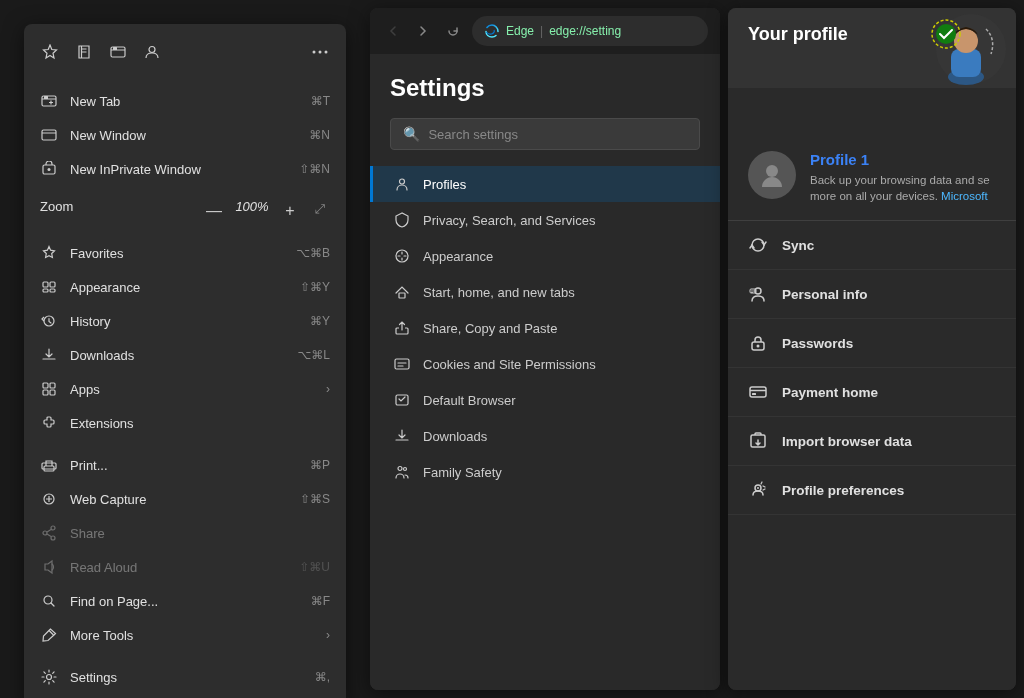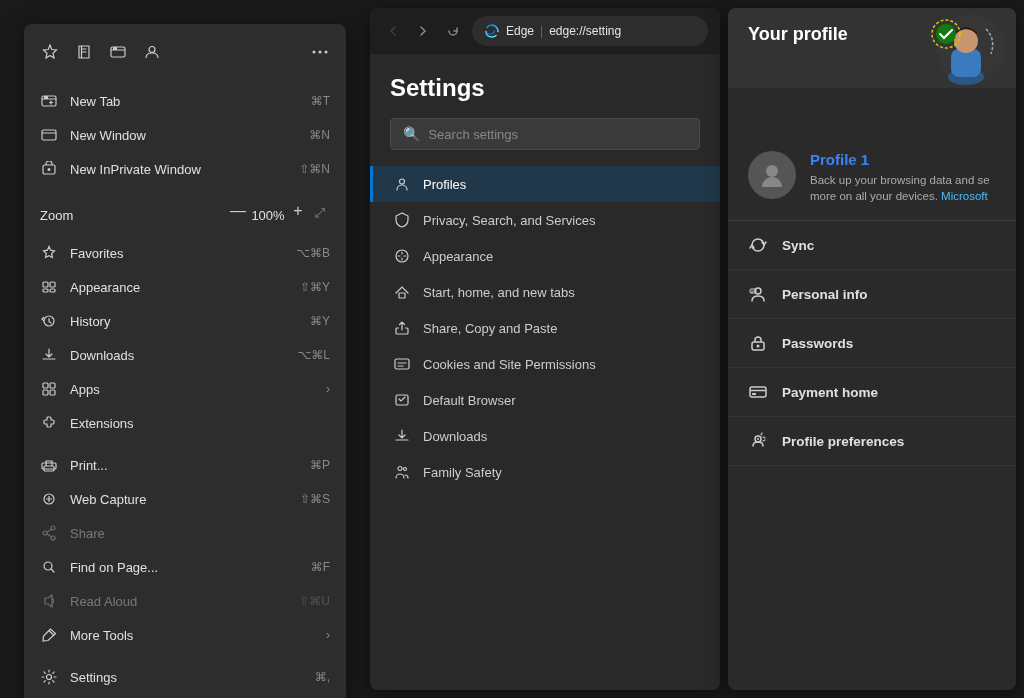--- a/index.html
+++ b/index.html
@@ -105,39 +105,40 @@
     }
 
     .menu-item-arrow {
       color: #888;
       font-size: 12px;
       margin-left: auto;
     }
 
     .zoom-row {
       display: flex;
-      align-items: flex-end;
+      align-items: flex-start;
       padding: 5px 16px;
       color: #e0e0e0;
       font-size: 13px;
+      gap: 8px;
     }
 
     .zoom-label { flex: 1; }
     .zoom-minus, .zoom-plus {
       width: 24px;
       height: 24px;
       border-radius: 4px;
       display: flex;
       align-items: center;
       justify-content: center;
       cursor: pointer;
       color: #ccc;
       font-size: 16px;
     }
-    .zoom-value { min-width: 36px; text-align: center; color: #e0e0e0; }
+    .zoom-value { min-width: 36px; text-align: center; color: #e0e0e0; font-style: italic; }
     .zoom-expand {
       width: 20px;
       height: 20px;
       display: flex;
       align-items: center;
       justify-content: center;
       color: #888;
       cursor: pointer;
     }
 
@@ -188,21 +189,21 @@
       height: 30px;
     }
 
     .edge-logo {
       width: 16px;
       height: 16px;
       flex-shrink: 0;
     }
 
     .address-text {
-      color: #e5e5e5;
+      color: #86efac;
       font-size: 12px;
     }
 
     .address-separator {
       color: #666;
       font-size: 12px;
     }
 
     .settings-content {
       flex: 1;
@@ -580,40 +581,40 @@
       <svg width="16" height="16" viewBox="0 0 16 16" fill="none">
         <circle cx="12" cy="3" r="2" stroke="#ccc" stroke-width="1.2" fill="none"></circle>
         <circle cx="4" cy="8" r="2" stroke="#ccc" stroke-width="1.2" fill="none"></circle>
         <circle cx="12" cy="13" r="2" stroke="#ccc" stroke-width="1.2" fill="none"></circle>
         <path d="M6 7l4-2.5M6 9l4 2.5" stroke="#ccc" stroke-width="1.2"></path>
       </svg>
     </div>
     <span class="menu-item-label">Share</span>
   </div>
 
+  <div class="menu-item disabled">
+    <div class="menu-item-icon">
+      <svg width="16" height="16" viewBox="0 0 16 16" fill="none">
+        <path d="M4 5h3l4-3v12l-4-3H4z" stroke="#ccc" stroke-width="1.2" fill="none"></path>
+        <path d="M11 5c1 .8 1.5 1.8 1.5 3s-.5 2.2-1.5 3" stroke="#ccc" stroke-width="1.2" stroke-linecap="round" fill="none"></path>
+      </svg>
+    </div>
+    <span class="menu-item-label">Read Aloud</span>
+    <span class="menu-item-shortcut">⇧⌘U</span>
+  </div>
+
   <div class="menu-item">
     <div class="menu-item-icon">
       <svg width="16" height="16" viewBox="0 0 16 16" fill="none">
         <circle cx="7" cy="7" r="4" stroke="#ccc" stroke-width="1.2" fill="none"></circle>
         <path d="M10 10l3 3" stroke="#ccc" stroke-width="1.2" stroke-linecap="round"></path>
       </svg>
     </div>
     <span class="menu-item-label">Find on Page...</span>
     <span class="menu-item-shortcut">⌘F</span>
-  </div>
-
-  <div class="menu-item disabled">
-    <div class="menu-item-icon">
-      <svg width="16" height="16" viewBox="0 0 16 16" fill="none">
-        <path d="M4 5h3l4-3v12l-4-3H4z" stroke="#ccc" stroke-width="1.2" fill="none"></path>
-        <path d="M11 5c1 .8 1.5 1.8 1.5 3s-.5 2.2-1.5 3" stroke="#ccc" stroke-width="1.2" stroke-linecap="round" fill="none"></path>
-      </svg>
-    </div>
-    <span class="menu-item-label">Read Aloud</span>
-    <span class="menu-item-shortcut">⇧⌘U</span>
   </div>
 
   <div class="menu-item">
     <div class="menu-item-icon">
       <svg width="16" height="16" viewBox="0 0 16 16" fill="none">
         <path d="M9.5 2L8 3.5 2.5 9 2 14l5-.5L13 8l1.5-1.5-5-4.5z" stroke="#ccc" stroke-width="1.2" fill="none"></path>
         <path d="M8 3.5l4.5 4.5" stroke="#ccc" stroke-width="1.2"></path>
       </svg>
     </div>
     <span class="menu-item-label">More Tools</span>
@@ -871,20 +872,30 @@
       <div class="profile-menu-icon">
         <svg width="18" height="18" viewBox="0 0 18 18" fill="none">
           <rect x="1" y="4" width="16" height="10" rx="2" stroke="#ccc" stroke-width="1.5" fill="none"></rect>
           <path d="M1 7.5h16" stroke="#ccc" stroke-width="1.5"></path>
           <rect x="3" y="10" width="4" height="2" rx="0.5" fill="#ccc"></rect>
         </svg>
       </div>
       <span>Payment home</span>
     </div>
 
+    <div class="profile-menu-item">
+      <div class="profile-menu-icon">
+        <svg width="18" height="18" viewBox="0 0 18 18" fill="none">
+          <rect x="2" y="3" width="14" height="12" rx="1.5" stroke="#ccc" stroke-width="1.5" fill="none"></rect>
+          <path d="M6 3V2a1 1 0 011-1h4a1 1 0 011 1v1" stroke="#ccc" stroke-width="1.5" fill="none"></path>
+          <path d="M9 8v5M7 11l2 2 2-2" stroke="#ccc" stroke-width="1.5" stroke-linecap="round" fill="none"></path>
+        </svg>
+      </div>
+      <span>Import browser data</span>
+    </div>
 
     <div class="profile-menu-item">
       <div class="profile-menu-icon">
         <svg width="18" height="18" viewBox="0 0 18 18" fill="none">
           <circle cx="9" cy="7" r="3" stroke="#ccc" stroke-width="1.5" fill="none"></circle>
           <circle cx="9" cy="7" r="1" fill="#ccc"></circle>
           <path d="M4 14c0-2.8 2.2-4 5-4s5 1.2 5 4" stroke="#ccc" stroke-width="1.5" fill="none" stroke-linecap="round"></path>
           <path d="M14 5l2 1M14 9l2-1M12 3l1-2" stroke="#ccc" stroke-width="1.2" stroke-linecap="round"></path>
         </svg>
       </div>

